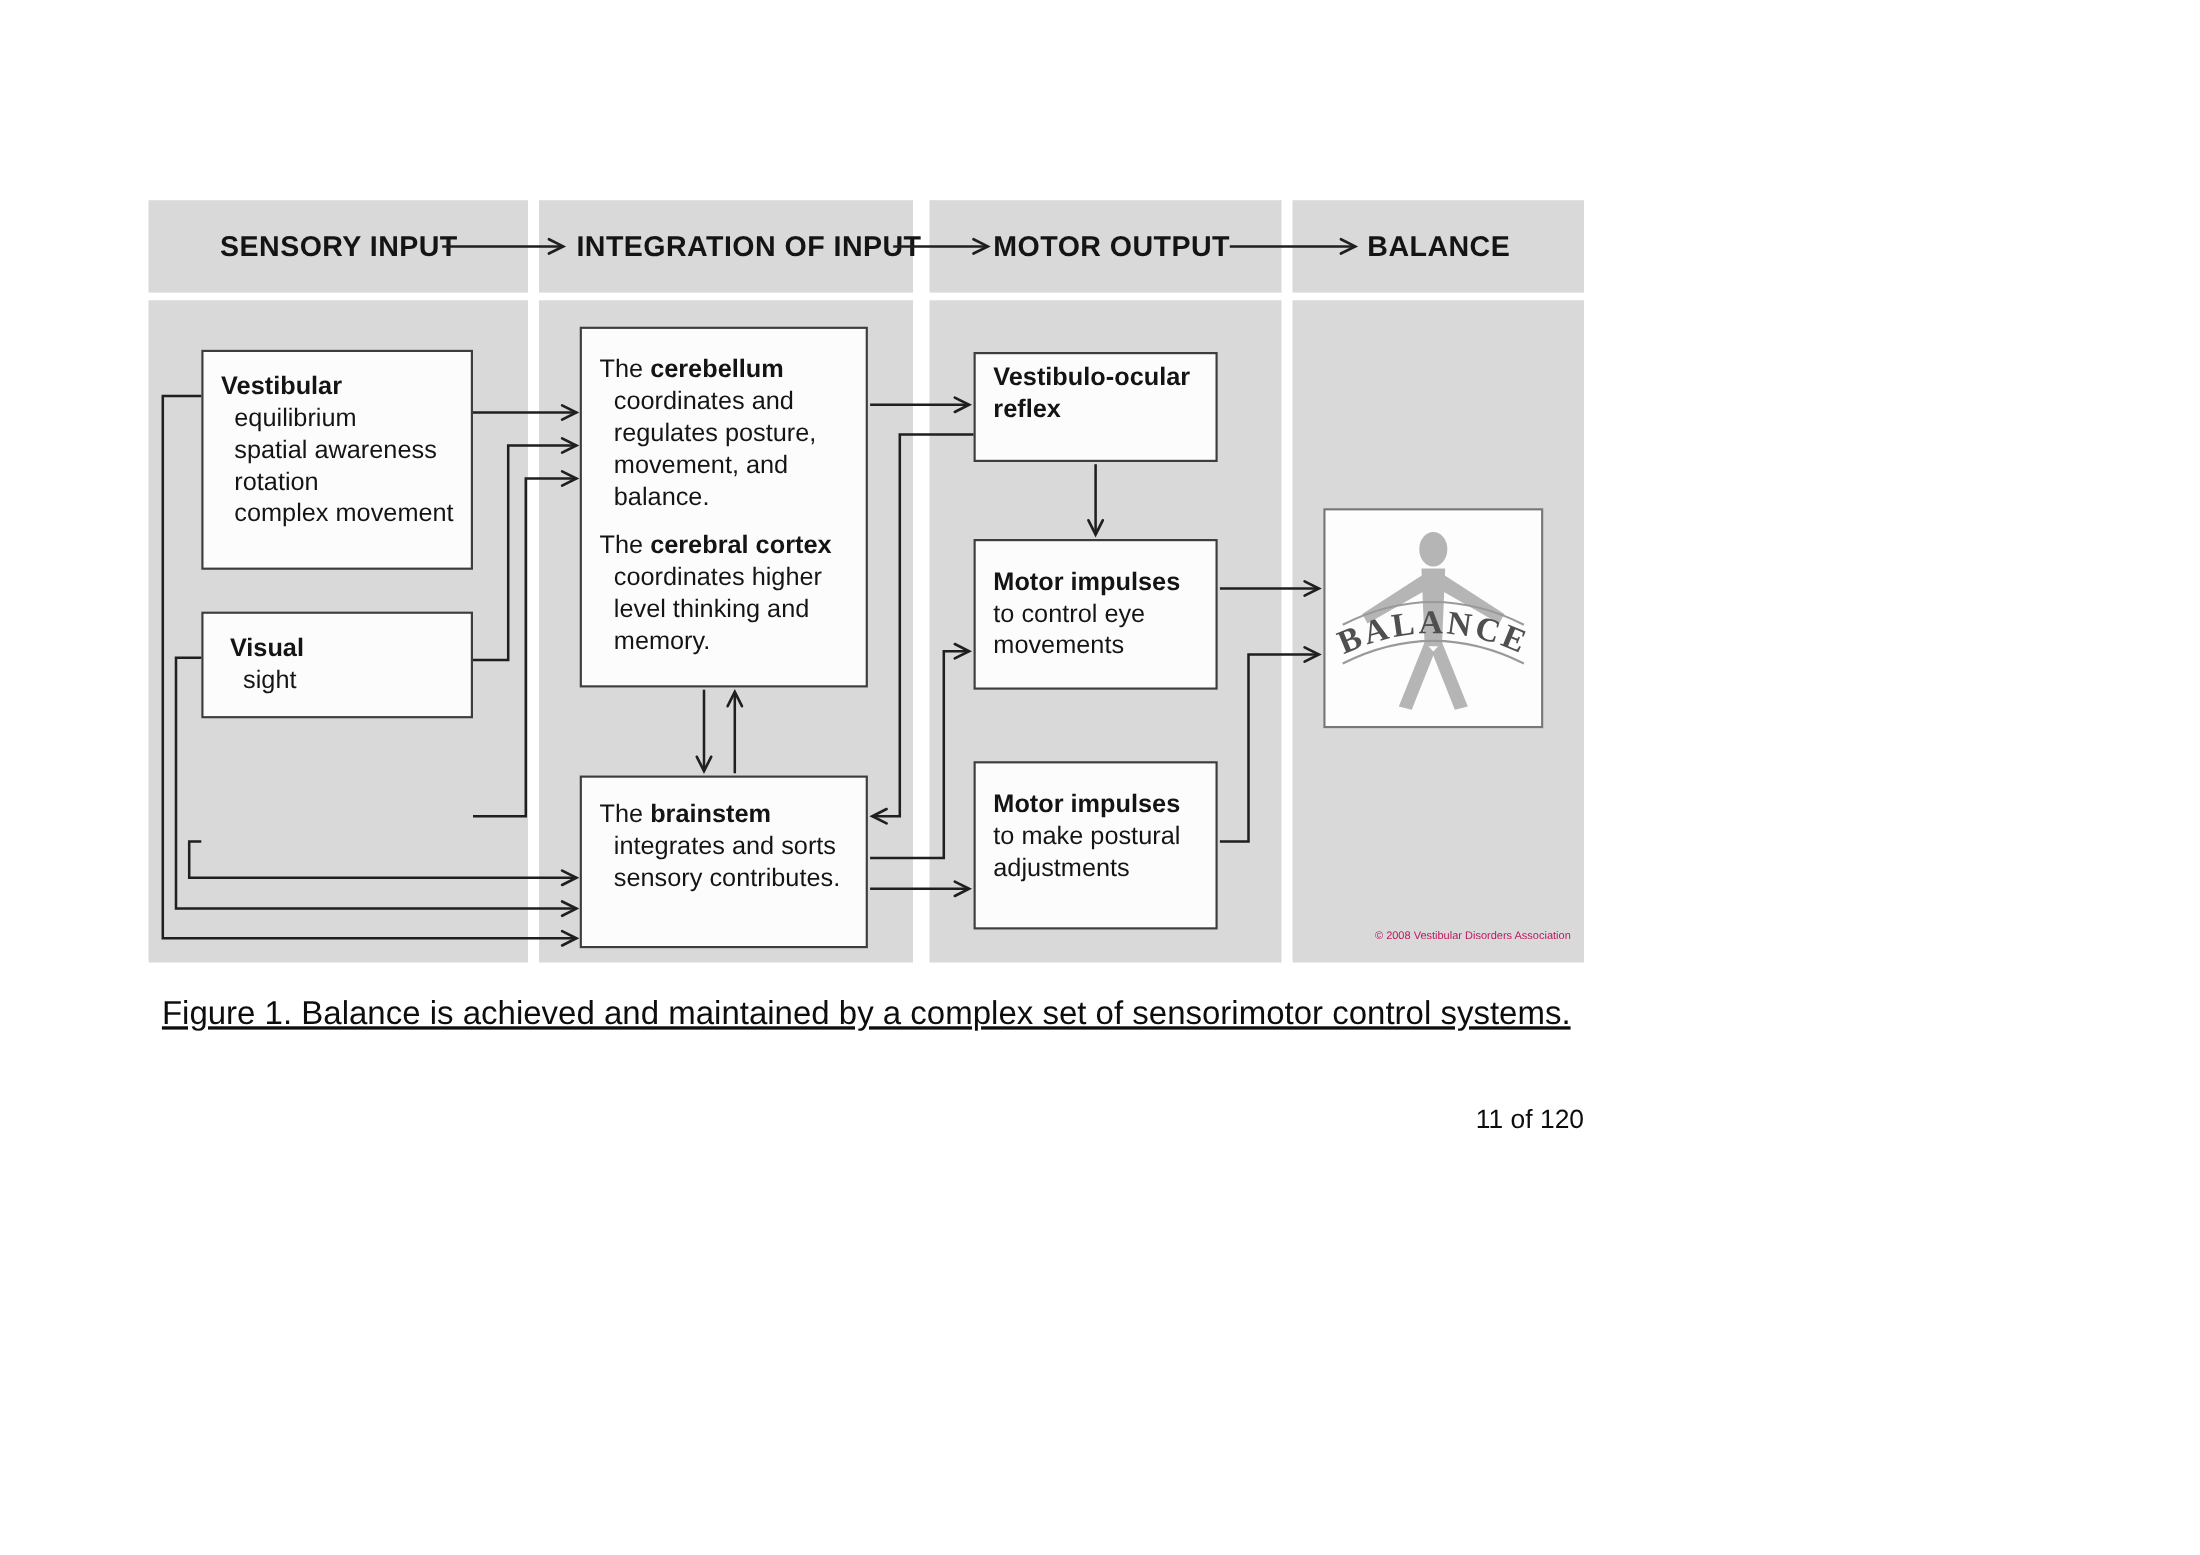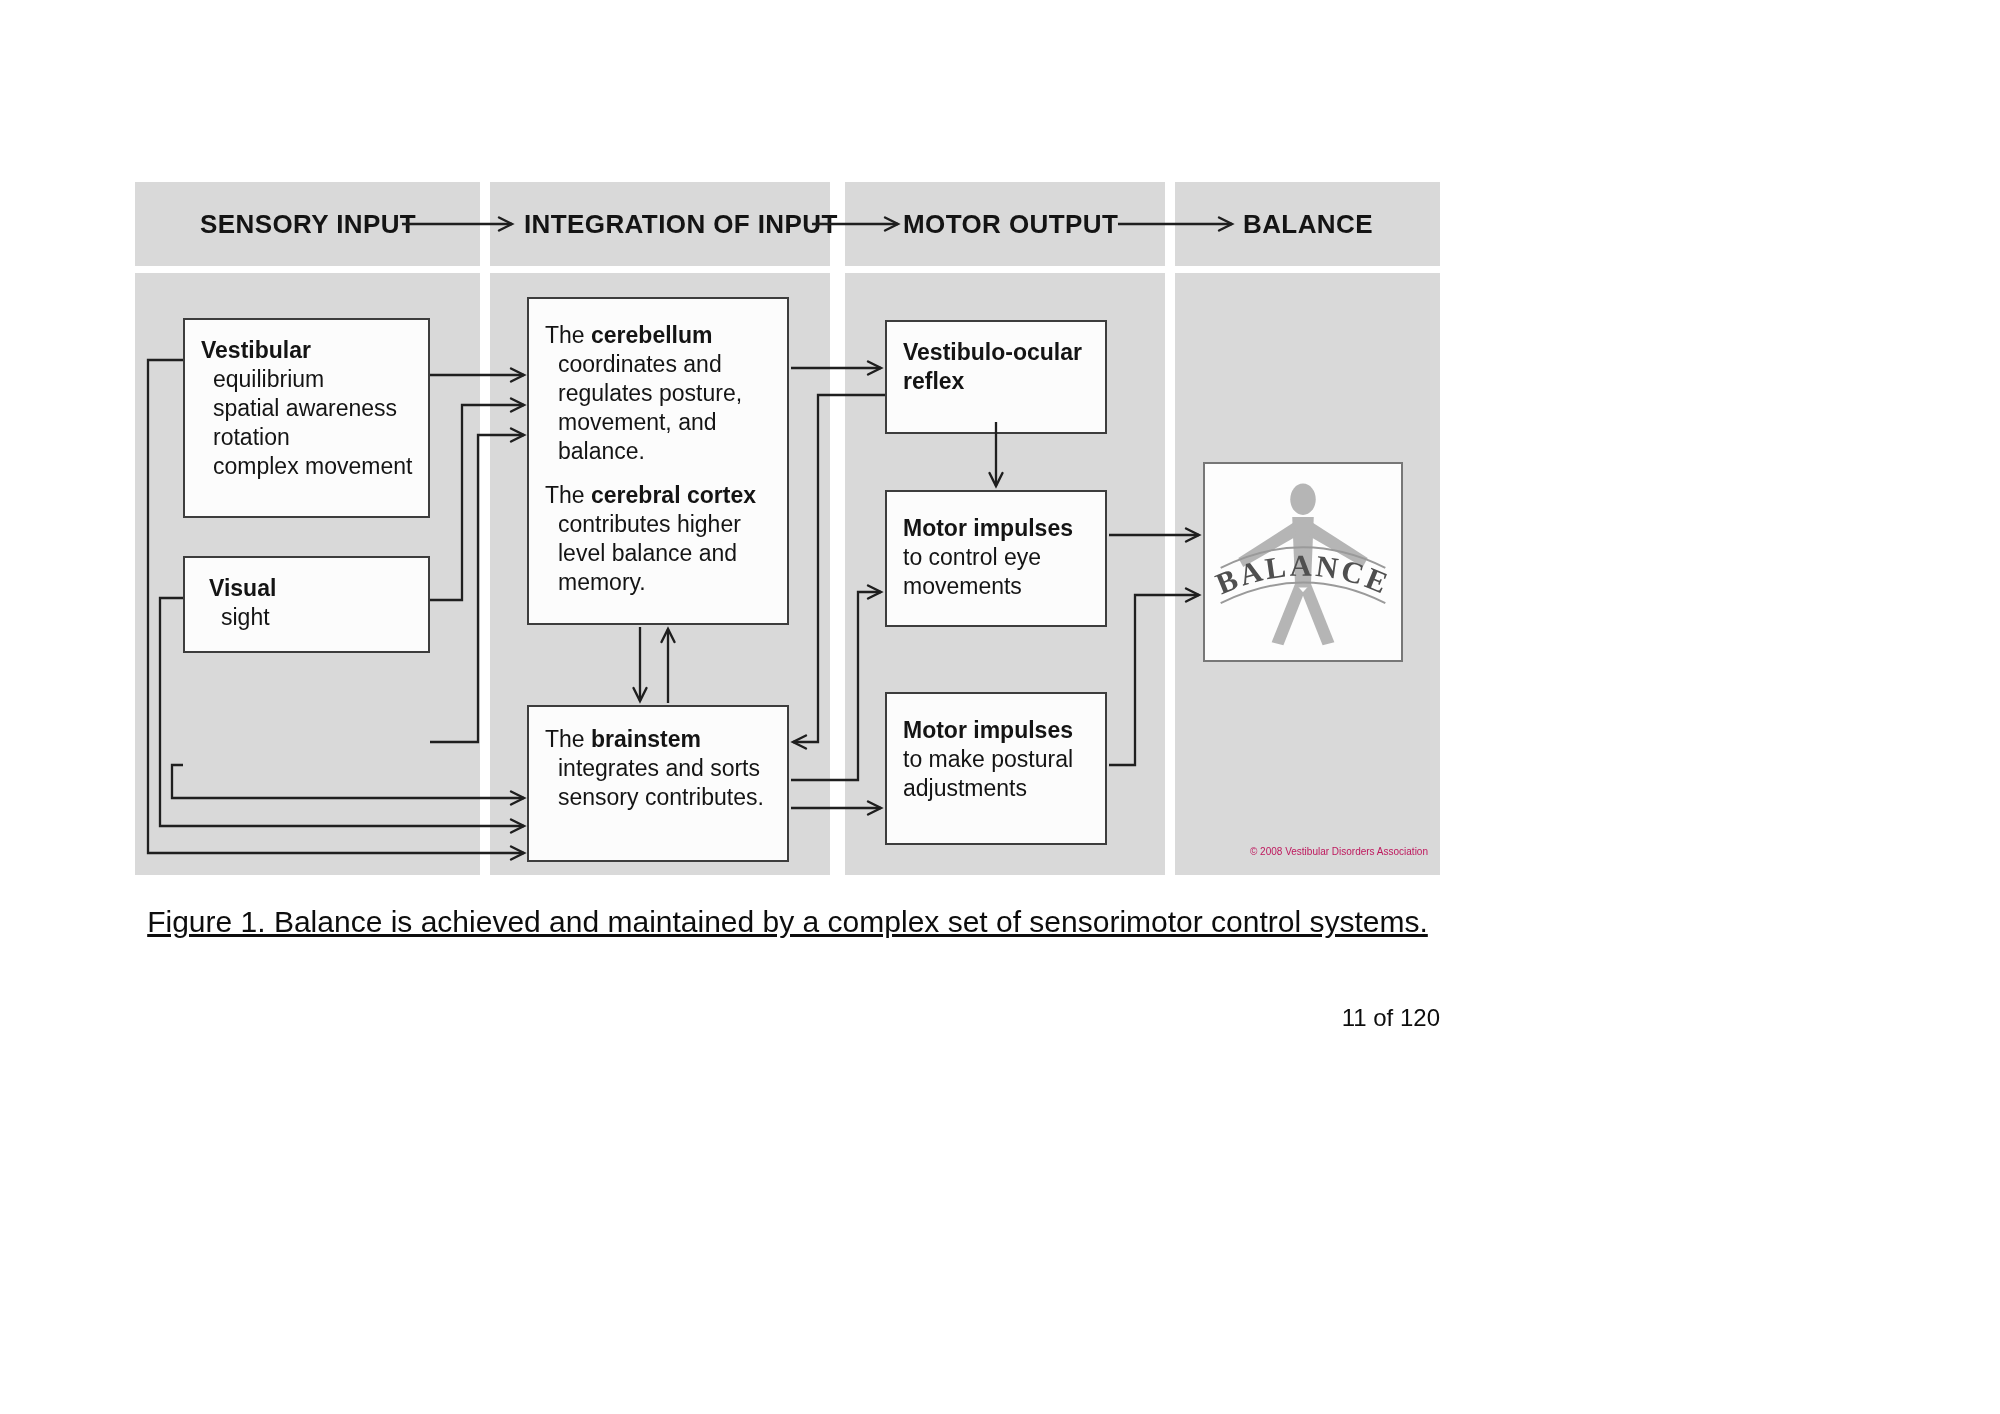--- a/index.html
+++ b/index.html
@@ -30,21 +30,21 @@
   .box-title { font-weight:bold; }
   .sub { margin-left:12px; }
   .hang { padding-left:13px; text-indent:-13px; }
   .para1 { margin-bottom:15px; }
 
   #box-vestibular { left:183px; top:318px; width:247px; height:200px; }
   #box-visual     { left:183px; top:556px; width:247px; height:97px;padding-left:24px;  }
   #box-proprio    { left:183px; top:690px; width:247px; height:100px; }
   #box-cerebellum { left:527px; top:297px; width:262px; height:328px; padding-top:22px; }
   #box-brainstem  { left:527px; top:705px; width:262px; height:157px; padding-top:18px; }
-  #box-vor        { left:885px; top:320px; width:222px; height:114px; padding-top:16px; }
+  #box-vor        { left:885px; top:320px; width:222px; height:100px; padding-top:6px; }
   #box-eye        { left:885px; top:490px; width:222px; height:137px; padding-top:22px; }
   #box-postural   { left:885px; top:692px; width:222px; height:153px; padding-top:22px; }
 
   #box-logo { position:absolute; left:1203px; top:462px; width:200px; height:200px;
               background:#fdfdfd; border:2px solid #777777; }
   #box-logo svg { display:block; width:100%; height:100%; }
 
   .copyright { position:absolute; left:1180px; top:846px; width:248px; text-align:right;
                font-size:10px; color:#be185d; }
 
@@ -85,21 +85,21 @@
   </div>
 
   <div class="box" id="box-visual">
     <div class="box-title">Visual</div>
     <div class="sub">sight</div>
   </div>
 
 
   <div class="box" id="box-cerebellum">
     <p class="hang para1"><span>The </span><b>cerebellum</b><span> coordinates and regulates posture, movement, and balance.</span></p>
-    <p class="hang"><span>The </span><b>cerebral cortex</b><span> contributes higher level balance and memory.</span></p>
+    <p class="hang"><span>The </span><b>cerebral cortex</b><span> coordinates higher level thinking and memory.</span></p>
   </div>
 
   <div class="box" id="box-brainstem">
     <p class="hang"><span>The </span><b>brainstem</b><span> integrates and sorts sensory contributes.</span></p>
   </div>
 
   <div class="box" id="box-vor">
     <div class="box-title">Vestibulo-ocular reflex</div>
   </div>
 

